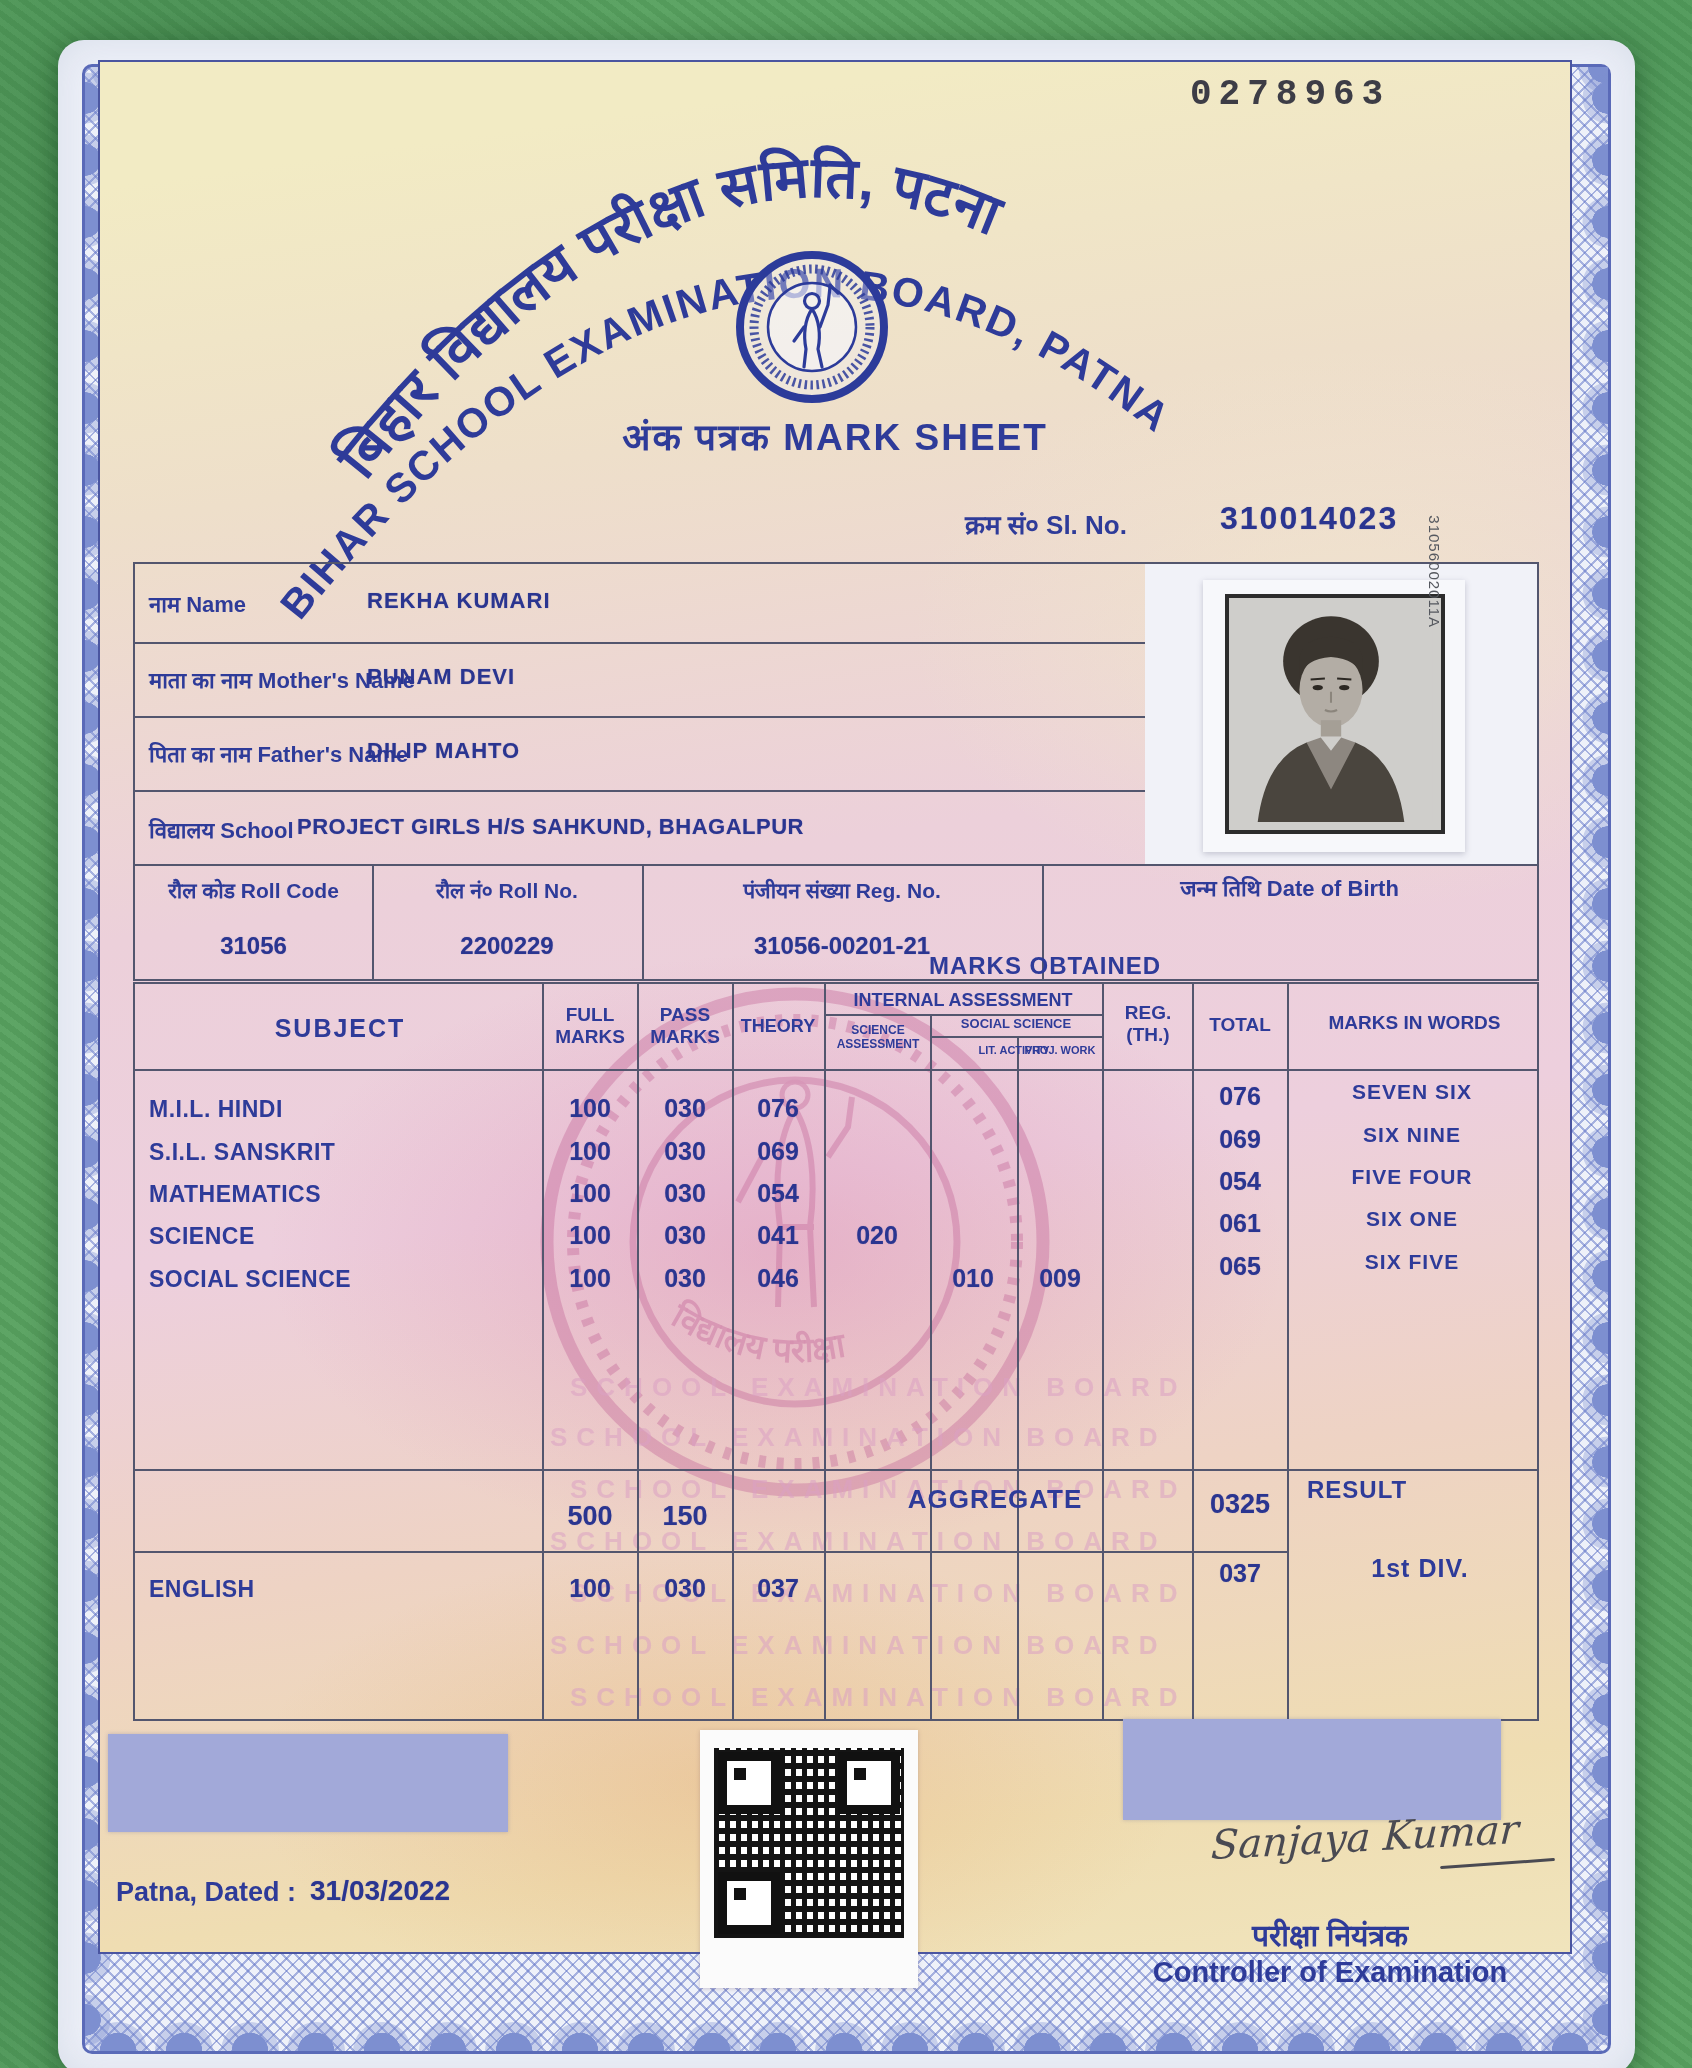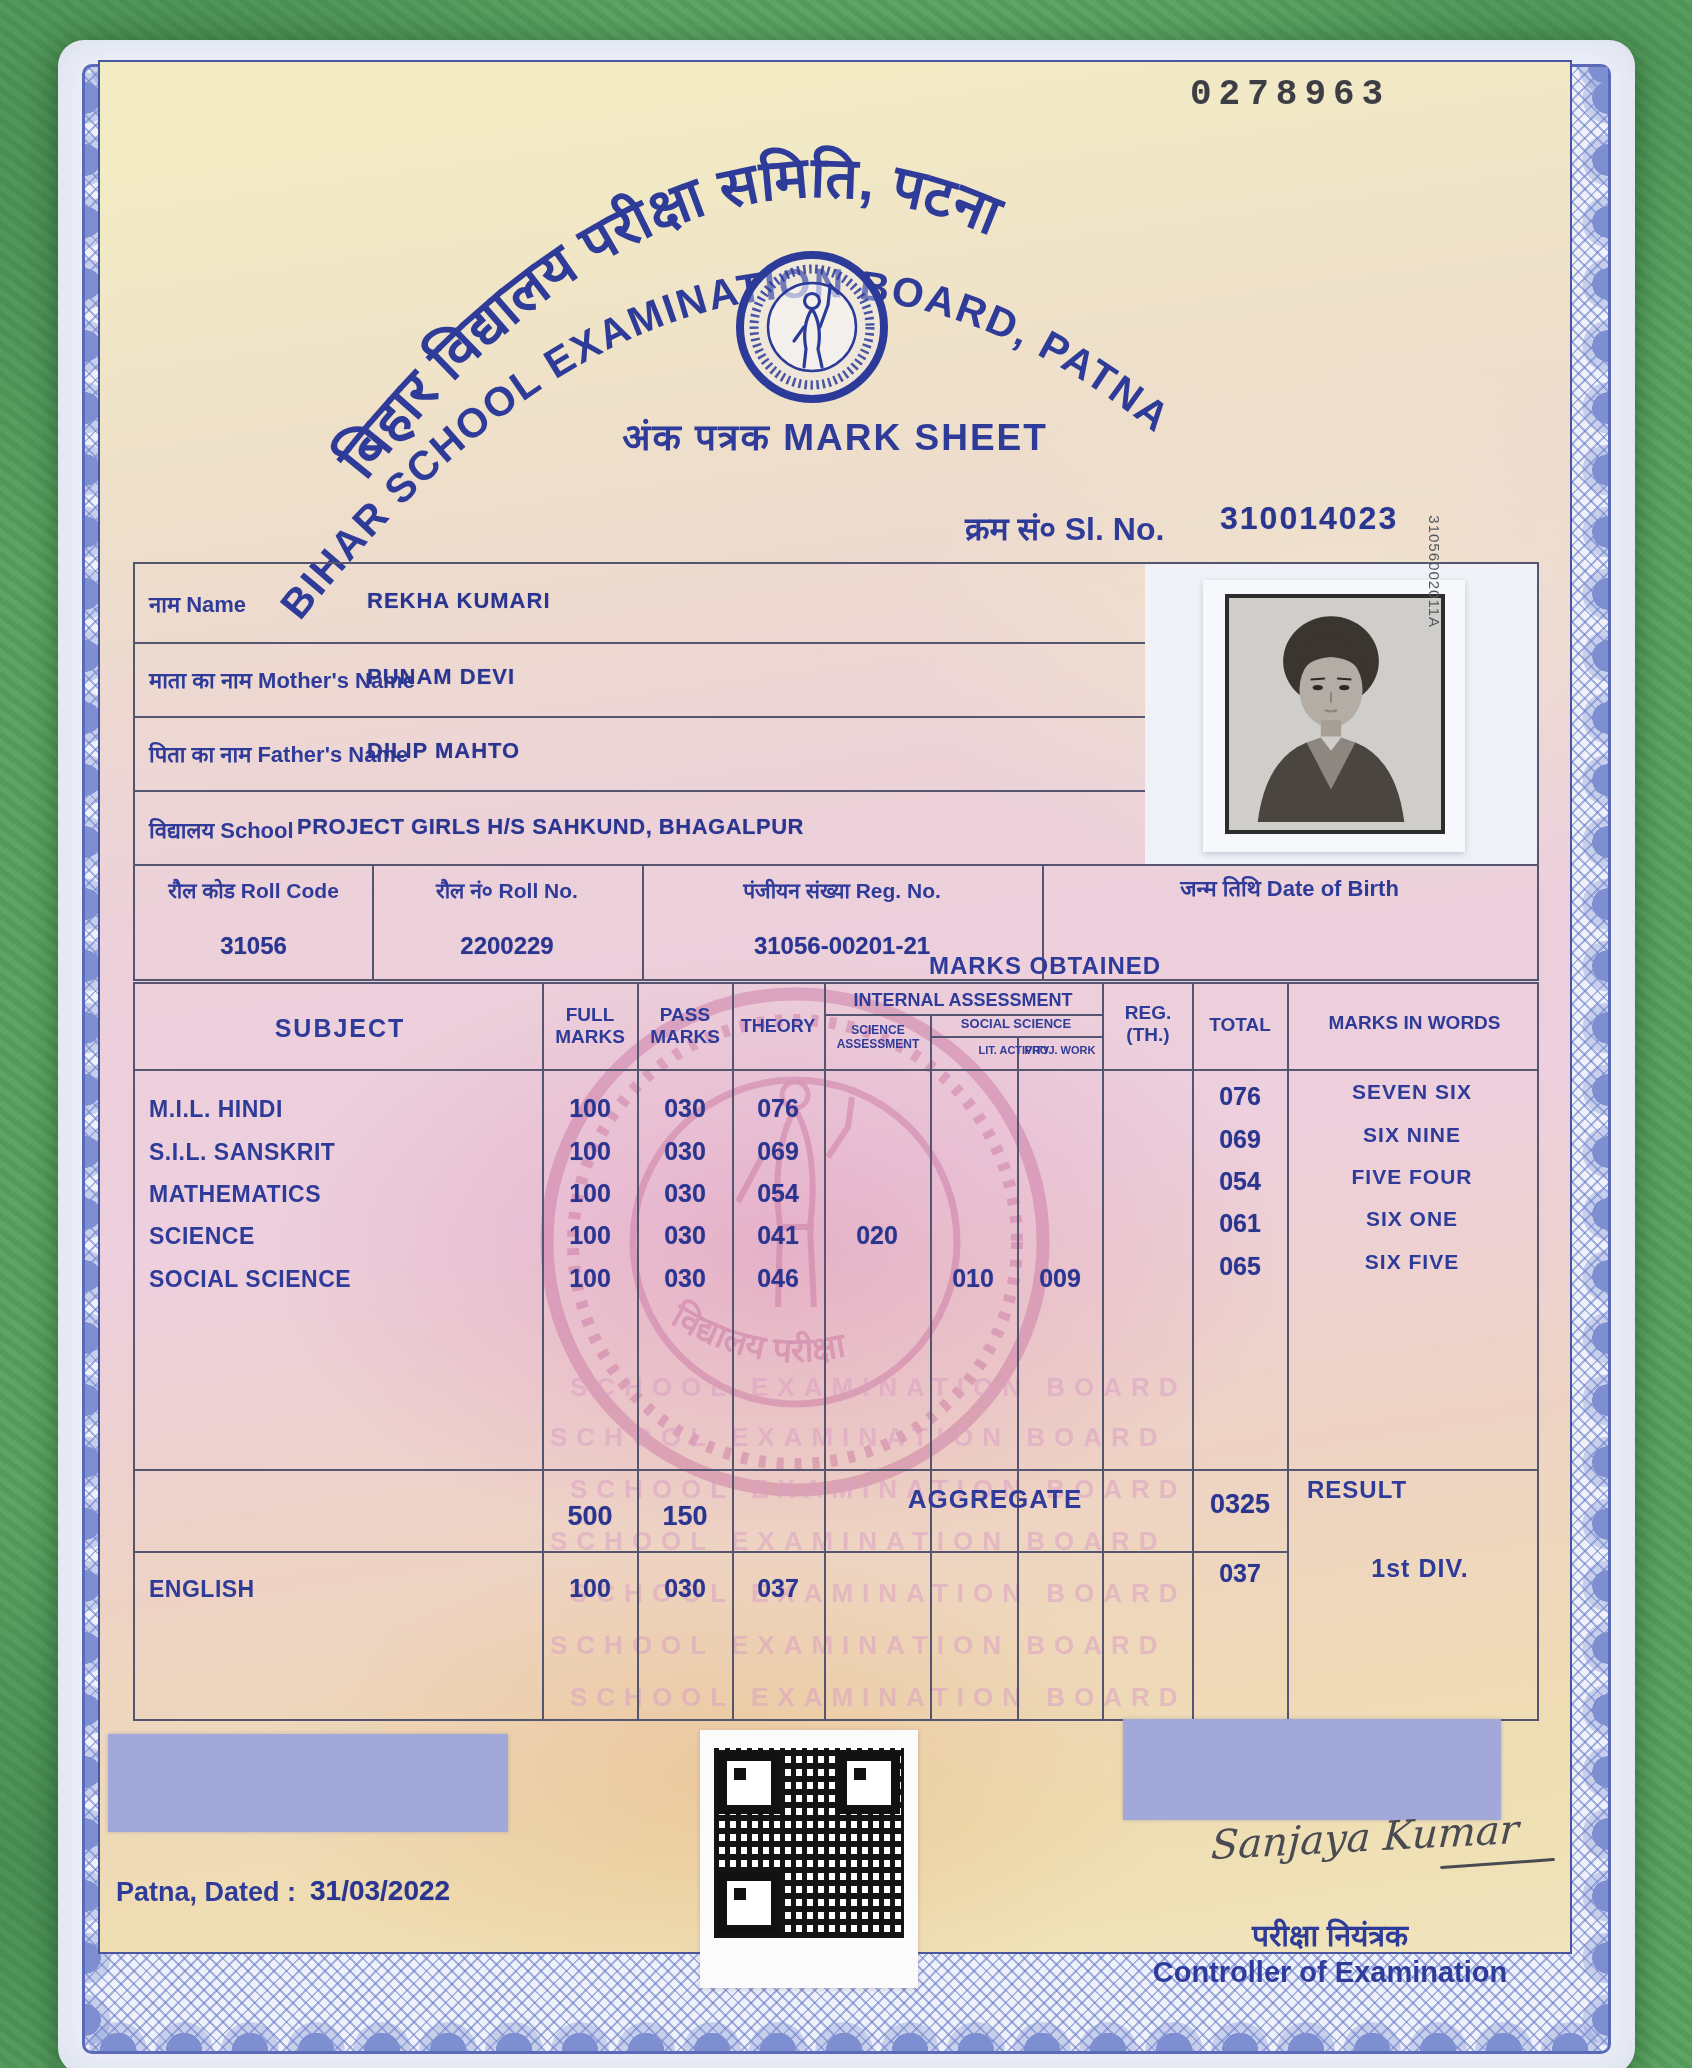--- a/index.html
+++ b/index.html
@@ -128,21 +128,21 @@
         <circle cx="78" cy="78" r="44" fill="rgba(248,248,253,.5)" stroke="#2c3b9a" stroke-width="2.5"></circle>
         <g fill="none" stroke="#2c3b9a" stroke-width="3.2" stroke-linecap="round">
           <circle cx="78" cy="52" r="7.5"></circle>
           <path d="M78 60 C71 70 69 86 72 100 L70 118 M78 60 C85 70 87 86 84 100 L88 118"></path>
           <path d="M70 78 L60 92 M86 78 L94 56 L96 38"></path>
           <path d="M96 36 L104 44"></path>
         </g>
       </svg>
 
       <div class="lbl" style="left:0;top:348px;width:1470px;text-align:center;font-size:37px;letter-spacing:2px;">अंक पत्रक MARK SHEET</div>
-      <div class="lbl" style="left:865px;top:444px;font-size:32px;">क्रम सं० Sl. No.</div>
+      <div class="lbl" style="left:865px;top:444px;font-size:26px;">क्रम सं० Sl. No.</div>
       <div class="val" style="left:1120px;top:438px;font-size:32px;letter-spacing:2px;">310014023</div>
 
       <div class="box" style="left:33px;top:500px;width:1402px;height:415px;">
 
         <div class="hline" style="left:0;top:78px;width:1010px;"></div>
         <div class="hline" style="left:0;top:152px;width:1010px;"></div>
         <div class="hline" style="left:0;top:226px;width:1010px;"></div>
         <div class="hline" style="left:0;top:300px;width:1402px;"></div>
         <div class="vline" style="left:1010px;top:0;height:300px;"></div>
 

